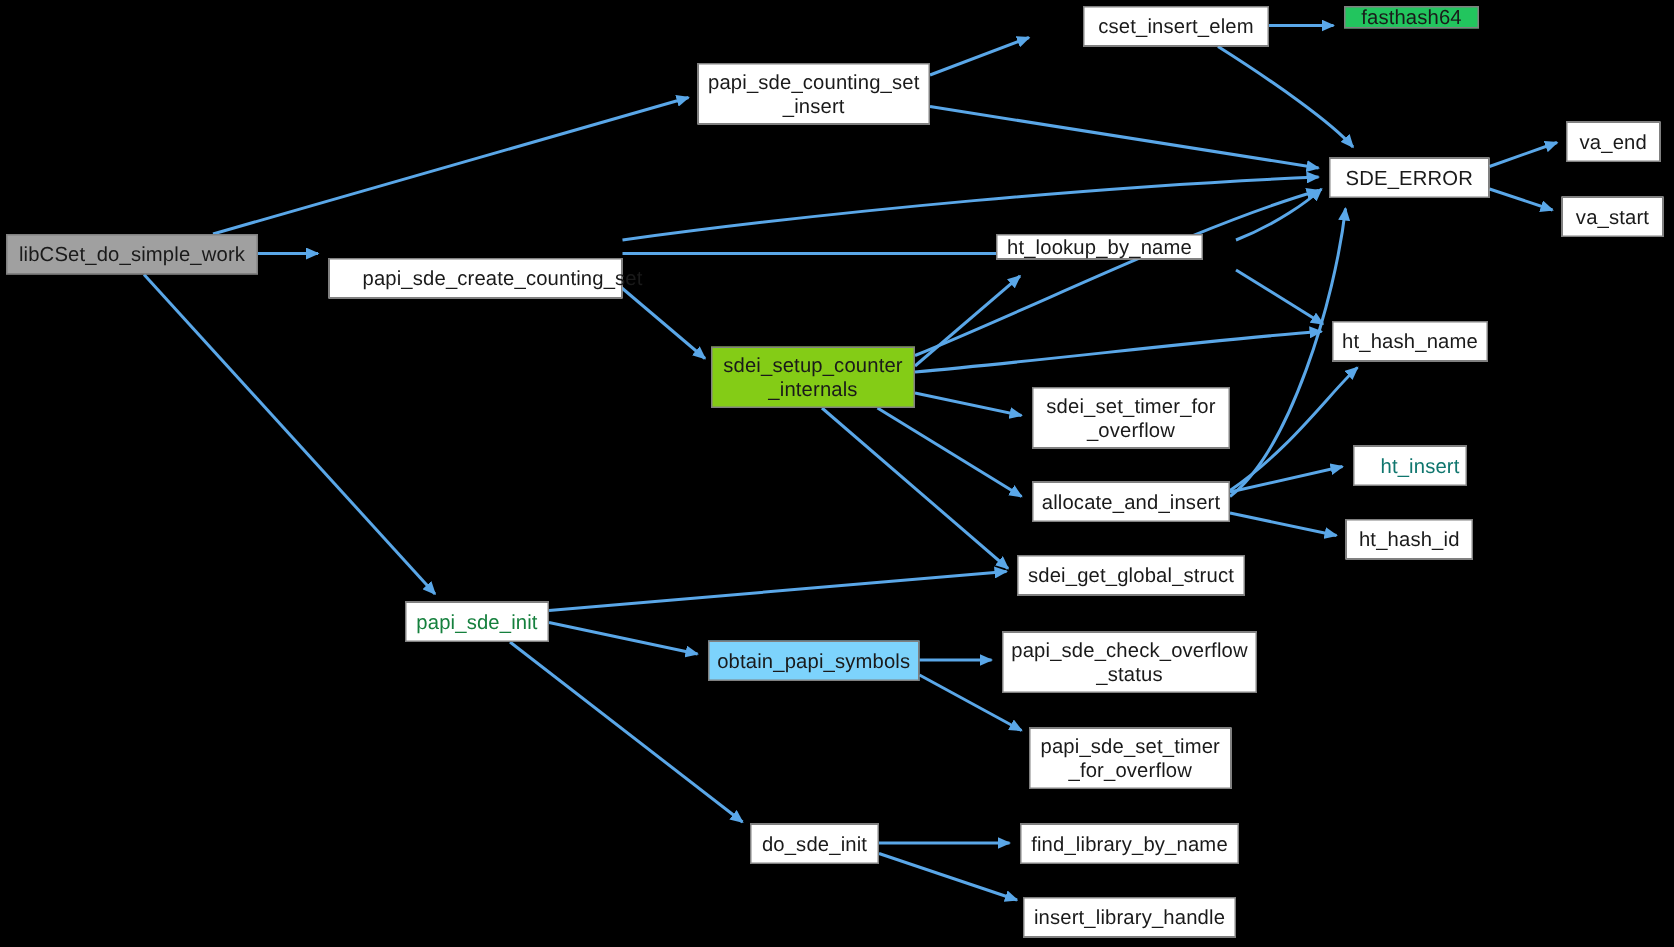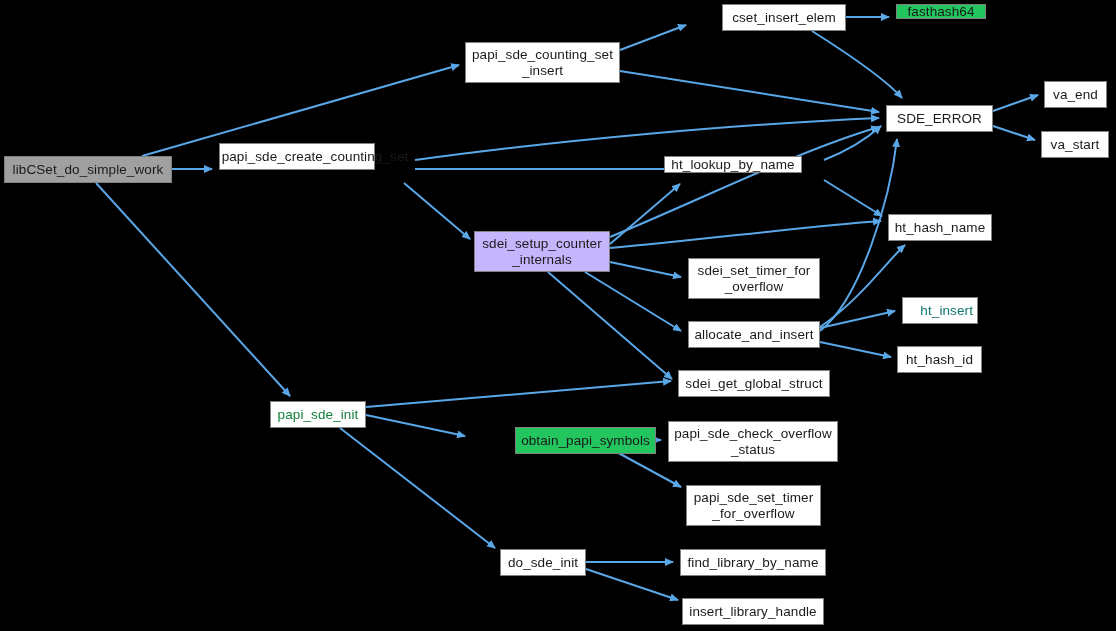--- a/index.html
+++ b/index.html
@@ -53,21 +53,21 @@
         <path d="M613,440 L661,440" marker-end="url(#ah)"></path>
         <path d="M613,450 L681,487" marker-end="url(#ah)"></path>
         <path d="M586,562 L673,562" marker-end="url(#ah)"></path>
         <path d="M586,569 L678,600" marker-end="url(#ah)"></path>
       </g>
   </svg>
   <div id="node-layer">
       <div class="node root" style="left: 4px; top: 156px; width: 168px; height: 27px; background: rgb(160, 160, 160); border-color: rgb(128, 128, 128); color: rgb(26, 26, 26);">
         <span>libCSet_do_simple_work</span>
       </div>
-      <div class="node" style="left: 219px; top: 143px; width: 156px; height: 27px; background: rgb(255, 255, 255); border-color: rgb(128, 128, 128); color: rgb(26, 26, 26); padding-left: 36px;">
+      <div class="node" style="left: 219px; top: 172px; width: 196px; height: 27px; background: rgb(255, 255, 255); border-color: rgb(128, 128, 128); color: rgb(26, 26, 26); padding-left: 36px;">
         <span>papi_sde_create_counting_set</span>
       </div>
       <div class="node" style="left: 465px; top: 42px; width: 155px; height: 41px; background: rgb(255, 255, 255); border-color: rgb(128, 128, 128); color: rgb(26, 26, 26);">
         <span>papi_sde_counting_set
 _insert</span>
       </div>
       <div class="node" style="left: 692px; top: 4px; width: 124px; height: 27px; background: rgb(255, 255, 255); border-color: rgb(128, 128, 128); color: rgb(26, 26, 26); margin-left: 30px;">
         <span>cset_insert_elem</span>
       </div>
       <div class="node" style="left: 896px; top: 4px; width: 90px; height: 15px; background: #22c55e; border-color: rgb(128, 128, 128); color: rgb(26, 26, 26);">
@@ -81,21 +81,21 @@
       </div>
       <div class="node" style="left: 1041px; top: 131px; width: 68px; height: 27px; background: rgb(255, 255, 255); border-color: rgb(128, 128, 128); color: rgb(26, 26, 26);">
         <span>va_start</span>
       </div>
       <div class="node" style="left: 664px; top: 156px; width: 138px; height: 17px; background: rgb(255, 255, 255); border-color: rgb(128, 128, 128); color: rgb(26, 26, 26);">
         <span>ht_lookup_by_name</span>
       </div>
       <div class="node" style="left: 888px; top: 214px; width: 104px; height: 27px; background: rgb(255, 255, 255); border-color: rgb(128, 128, 128); color: rgb(26, 26, 26);">
         <span>ht_hash_name</span>
       </div>
-      <div class="node" style="left: 474px; top: 231px; width: 136px; height: 41px; background: #c4b5fd; border-color: rgb(128, 128, 128); color: rgb(26, 26, 26);">
+      <div class="node" style="left: 474px; top: 231px; width: 136px; height: 41px; background: #84cc16; border-color: rgb(128, 128, 128); color: rgb(26, 26, 26);">
         <span>sdei_setup_counter
 _internals</span>
       </div>
       <div class="node" style="left: 688px; top: 258px; width: 132px; height: 41px; background: rgb(255, 255, 255); border-color: rgb(128, 128, 128); color: rgb(26, 26, 26);">
         <span>sdei_set_timer_for
 _overflow</span>
       </div>
       <div class="node" style="left: 688px; top: 321px; width: 132px; height: 27px; background: rgb(255, 255, 255); border-color: rgb(128, 128, 128); color: rgb(26, 26, 26);">
         <span>allocate_and_insert</span>
       </div>
@@ -104,21 +104,21 @@
       </div>
       <div class="node" style="left: 897px; top: 346px; width: 85px; height: 27px; background: rgb(255, 255, 255); border-color: rgb(128, 128, 128); color: rgb(26, 26, 26);">
         <span>ht_hash_id</span>
       </div>
       <div class="node" style="left: 678px; top: 370px; width: 152px; height: 27px; background: rgb(255, 255, 255); border-color: rgb(128, 128, 128); color: rgb(26, 26, 26);">
         <span>sdei_get_global_struct</span>
       </div>
       <div class="node" style="left: 270px; top: 401px; width: 96px; height: 27px; background: rgb(255, 255, 255); border-color: rgb(128, 128, 128); color: #15803d;">
         <span>papi_sde_init</span>
       </div>
-      <div class="node" style="left: 472px; top: 427px; width: 141px; height: 27px; background: #22c55e; border-color: rgb(128, 128, 128); color: rgb(26, 26, 26); margin-left: 43px;">
+      <div class="node" style="left: 472px; top: 427px; width: 141px; height: 27px; background: #7dd3fc; border-color: rgb(128, 128, 128); color: rgb(26, 26, 26);">
         <span>obtain_papi_symbols</span>
       </div>
       <div class="node" style="left: 668px; top: 421px; width: 170px; height: 41px; background: rgb(255, 255, 255); border-color: rgb(128, 128, 128); color: rgb(26, 26, 26);">
         <span>papi_sde_check_overflow
 _status</span>
       </div>
       <div class="node" style="left: 686px; top: 485px; width: 135px; height: 41px; background: rgb(255, 255, 255); border-color: rgb(128, 128, 128); color: rgb(26, 26, 26);">
         <span>papi_sde_set_timer
 _for_overflow</span>
       </div>

